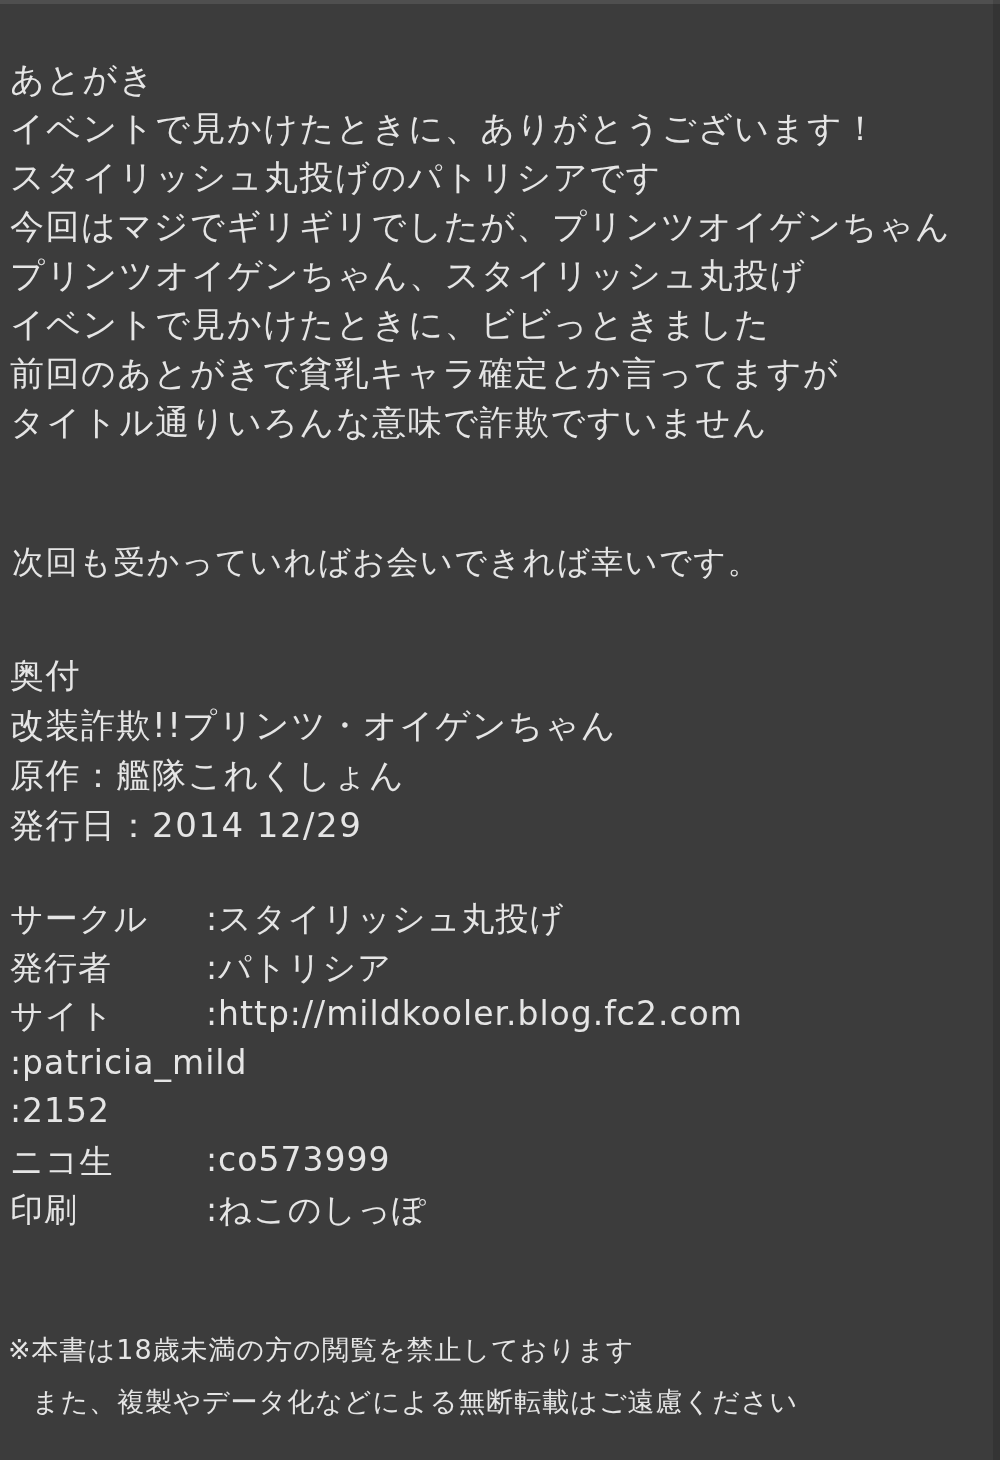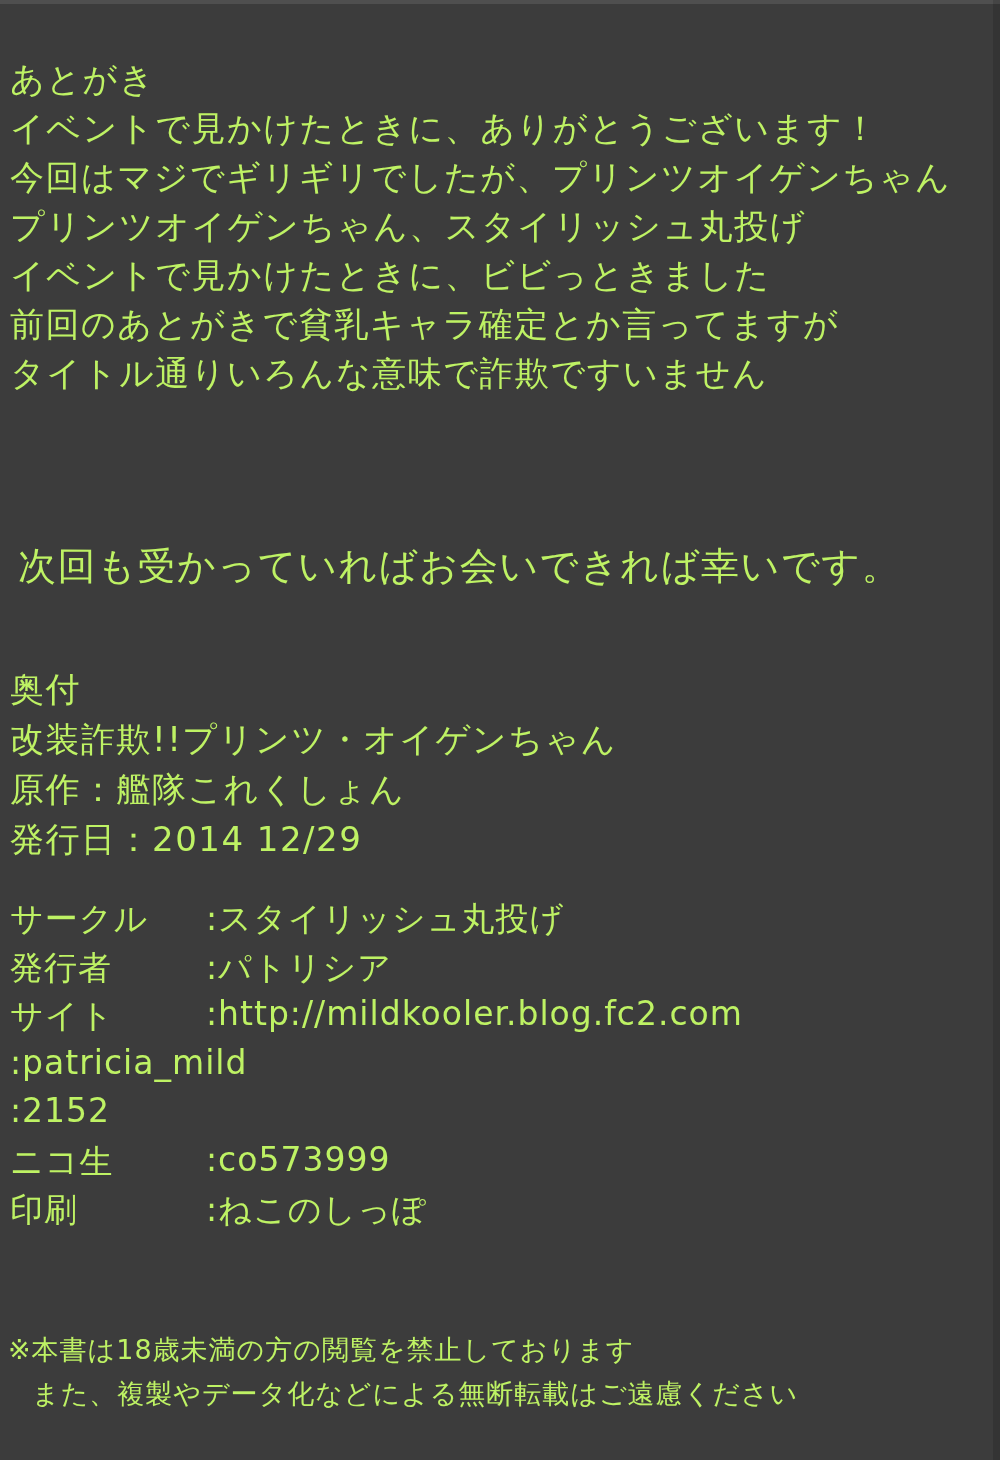--- a/index.html
+++ b/index.html
@@ -7,21 +7,21 @@
     padding: 0;
     background: #222;
   }
   .page {
     position: relative;
     width: 1000px;
     height: 1460px;
     background: #3c3c3c;
     overflow: hidden;
     font-family: "DejaVu Sans", "Liberation Sans", sans-serif;
-    color: #bef264;
+    color: #e5e5e5;
   }
   
   .page::before {
     content: "";
     position: absolute;
     left: 0; top: 0; right: 0;
     height: 4px;
     background: rgba(255,255,255,0.10);
     pointer-events: none;
   }
@@ -38,36 +38,35 @@
     left: 10px;
     top: 55px;
     width: 980px;
     font-size: 34px;
     line-height: 49px;
     letter-spacing: 1.5px;
     white-space: nowrap;
   }
   .closing {
     position: absolute;
-    left: 18px;
+    left: 12px;
     top: 541px;
-    font-size: 38px;
+    font-size: 32px;
     letter-spacing: 1.5px;
     white-space: nowrap;
   }
   .colophon-head {
     position: absolute;
     left: 10px;
     top: 650px;
     width: 980px;
     font-size: 34px;
     line-height: 50px;
     letter-spacing: 1.5px;
     white-space: nowrap;
-    margin-top: 14px;
   }
   .colophon-table {
     position: absolute;
     left: 10px;
     top: 897px;
     width: 980px;
     font-size: 33px;
     letter-spacing: 1px;
   }
   .colophon-row {
@@ -86,33 +85,34 @@
   .notice {
     position: absolute;
     left: 8px;
     top: 1332px;
     width: 980px;
     font-size: 27px;
     letter-spacing: 1px;
     white-space: nowrap;
   }
   .notice .line2 {
-    margin-top: 8px;
+    margin-top: 16px;
     padding-left: 24px;
   }
   .txt { display: block; }
 </style>
 </head>
 <body>
 
 <div class="page">
 
   <div class="afterword">
     <span class="txt">あとがき</span>
     <span class="txt">イベントで見かけたときに、ありがとうございます！</span>
+    <span class="txt">スタイリッシュ丸投げのパトリシアです</span>
     <span class="txt">今回はマジでギリギリでしたが、プリンツオイゲンちゃん</span>
     <span class="txt">プリンツオイゲンちゃん、スタイリッシュ丸投げ</span>
     <span class="txt">イベントで見かけたときに、ビビっときました</span>
     <span class="txt">前回のあとがきで貧乳キャラ確定とか言ってますが</span>
     <span class="txt">タイトル通りいろんな意味で詐欺ですいません</span>
   </div>
 
   <div class="closing">次回も受かっていればお会いできれば幸いです。</div>
 
   <div class="colophon-head">

